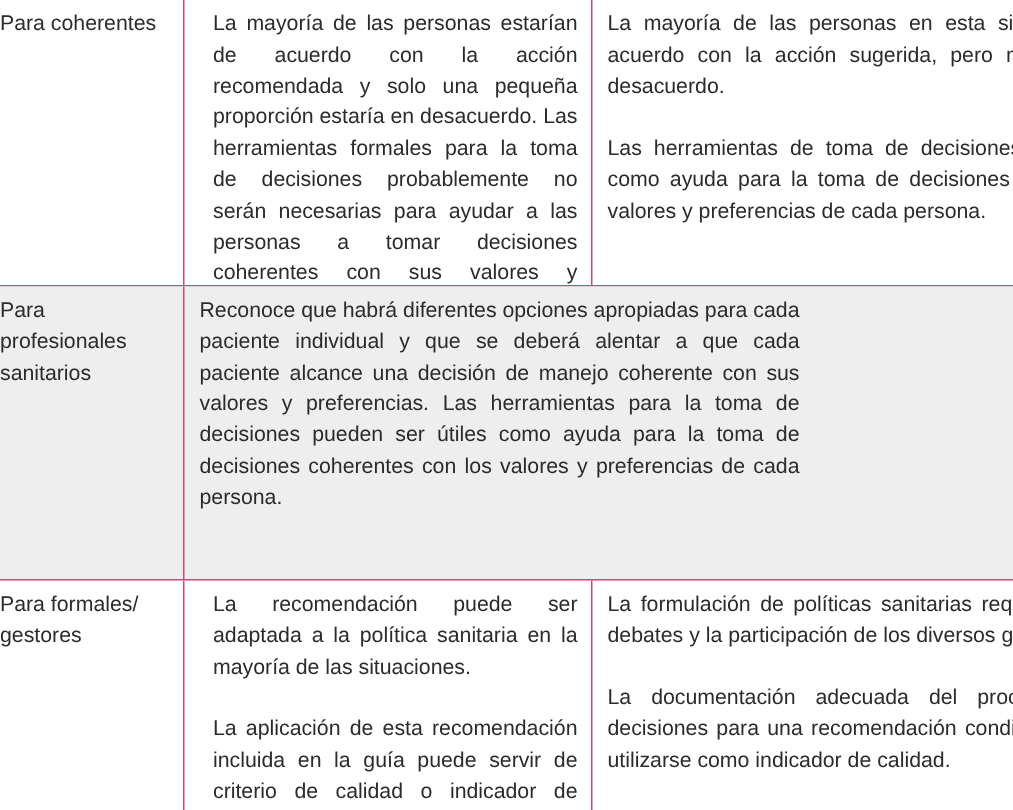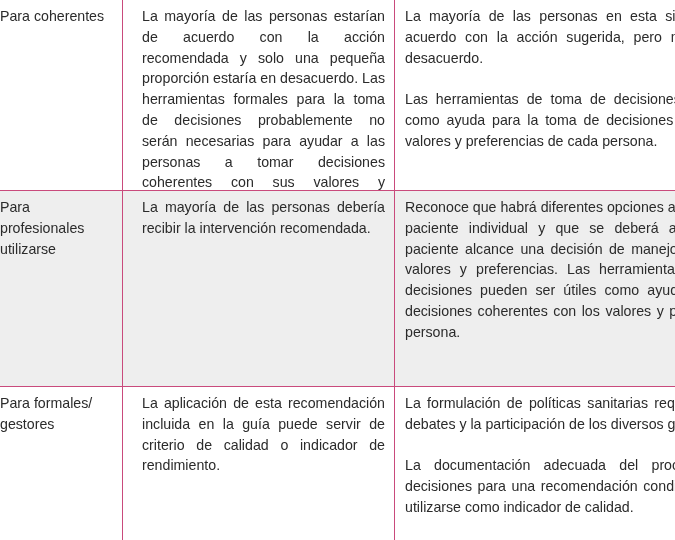--- a/index.html
+++ b/index.html
@@ -68,35 +68,33 @@
       <p class="para">La mayoría de las personas estarían de acuerdo con la acción recomendada y solo una pequeña proporción estaría en desacuerdo. Las herramientas formales para la toma de decisiones probablemente no serán necesarias para ayudar a las personas a tomar decisiones coherentes con sus valores y preferencias.</p>
     </div>
     <div class="cell c3">
       <p class="para">La mayoría de las personas en esta situación estarían de acuerdo con la acción sugerida, pero muchas estarían en desacuerdo.</p>
       <p class="para">Las herramientas de toma de decisiones pueden ser útiles como ayuda para la toma de decisiones coherentes con los valores y preferencias de cada persona.</p>
     </div>
   </div>
 
   <div class="row row2 shaded">
     <div class="cell c1">
-      <p class="para">Para profesionales utilizarse</p>
-    </div>
-    <div class="cell c2">
-      <p class="para">La mayoría de las personas debería recibir la intervención recomendada.</p>
+      <p class="para">Para profesionales sanitarios</p>
     </div>
     <div class="cell c3">
       <p class="para">Reconoce que habrá diferentes opciones apropiadas para cada paciente individual y que se deberá alentar a que cada paciente alcance una decisión de manejo coherente con sus valores y preferencias. Las herramientas para la toma de decisiones pueden ser útiles como ayuda para la toma de decisiones coherentes con los valores y preferencias de cada persona.</p>
     </div>
   </div>
 
   <div class="row row3 last">
     <div class="cell c1">
       <p class="para">Para formales/ gestores</p>
     </div>
     <div class="cell c2">
+      <p class="para">La recomendación puede ser adaptada a la política sanitaria en la mayoría de las situaciones.</p>
       <p class="para">La aplicación de esta recomendación incluida en la guía puede servir de criterio de calidad o indicador de rendimiento.</p>
     </div>
     <div class="cell c3">
       <p class="para">La formulación de políticas sanitarias requerirá considerables debates y la participación de los diversos grupos de interés</p>
       <p class="para">La documentación adecuada del proceso de toma de decisiones para una recomendación condicional (débil) podría utilizarse como indicador de calidad.</p>
     </div>
   </div>
 
 </div>
 

